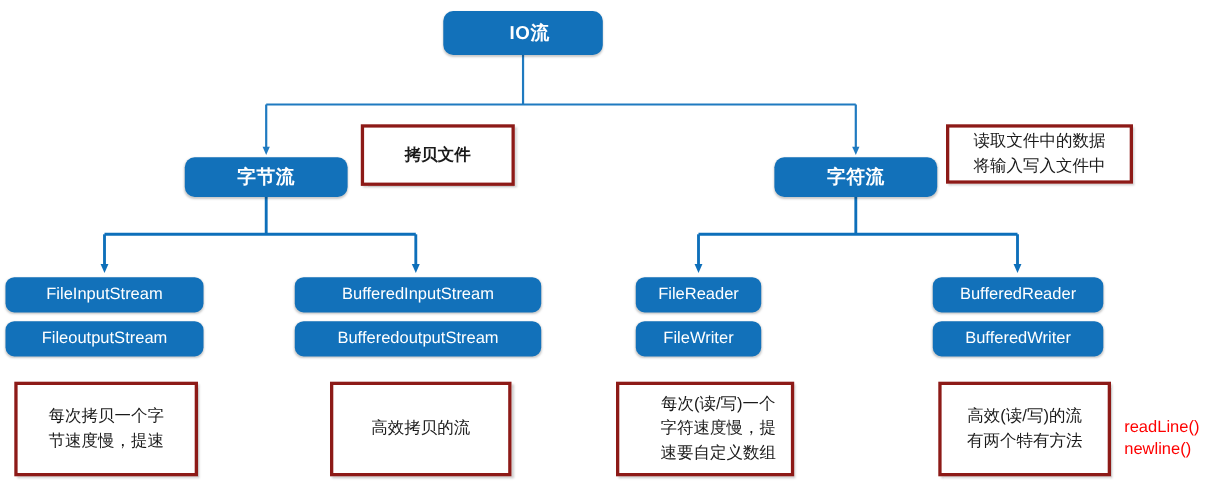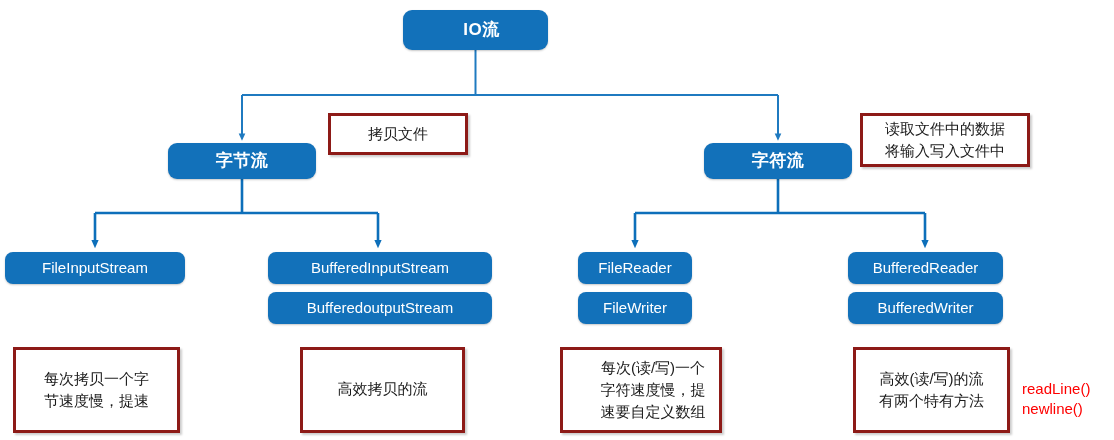--- a/index.html
+++ b/index.html
@@ -123,20 +123,23 @@
     <span>字节流</span>
   </div>
 
   <div class="node level2" style="left:704px; top:143px; width:148px; height:36px;">
     <span>字符流</span>
   </div>
 
   <div class="node leaf" style="left:5px; top:252px; width:180px; height:32px;">
     <span>FileInputStream</span>
   </div>
+  <div class="node leaf" style="left:5px; top:292px; width:180px; height:32px;">
+    <span>FileoutputStream</span>
+  </div>
 
   <div class="node leaf" style="left:268px; top:252px; width:224px; height:32px;">
     <span>BufferedInputStream</span>
   </div>
   <div class="node leaf" style="left:268px; top:292px; width:224px; height:32px;">
     <span>BufferedoutputStream</span>
   </div>
 
   <div class="node leaf" style="left:578px; top:252px; width:114px; height:32px;">
     <span>FileReader</span>
@@ -145,41 +148,41 @@
     <span>FileWriter</span>
   </div>
 
   <div class="node leaf" style="left:848px; top:252px; width:155px; height:32px;">
     <span>BufferedReader</span>
   </div>
   <div class="node leaf" style="left:848px; top:292px; width:155px; height:32px;">
     <span>BufferedWriter</span>
   </div>
 
-  <div class="note" style="left:328px; top:113px; width:140px; height:42px;">
+  <div class="note" style="left:328px; top:113px; width:140px; height:56px;font-weight:bold;">
     <span class="txt">
         <span>拷贝文件</span>
       </span>
   </div>
 
   <div class="note" style="left:860px; top:113px; width:170px; height:54px;">
     <span class="txt">
         <span>读取文件中的数据</span>
         <span>将输入写入文件中</span>
       </span>
   </div>
 
   <div class="note" style="left:13px; top:347px; width:167px; height:86px;">
     <span class="txt">
         <span>每次拷贝一个字</span>
         <span>节速度慢，提速</span>
       </span>
   </div>
 
-  <div class="note" style="left:300px; top:347px; width:165px; height:86px;font-family:Liberation Serif, serif;">
+  <div class="note" style="left:300px; top:347px; width:165px; height:86px;">
     <span class="txt">
         <span>高效拷贝的流</span>
       </span>
   </div>
 
   <div class="note" style="left:560px; top:347px; width:162px; height:86px;padding-left:24px;">
     <span class="txt">
         <span>每次(读/写)一个</span>
         <span>字符速度慢，提</span>
         <span>速要自定义数组</span>

